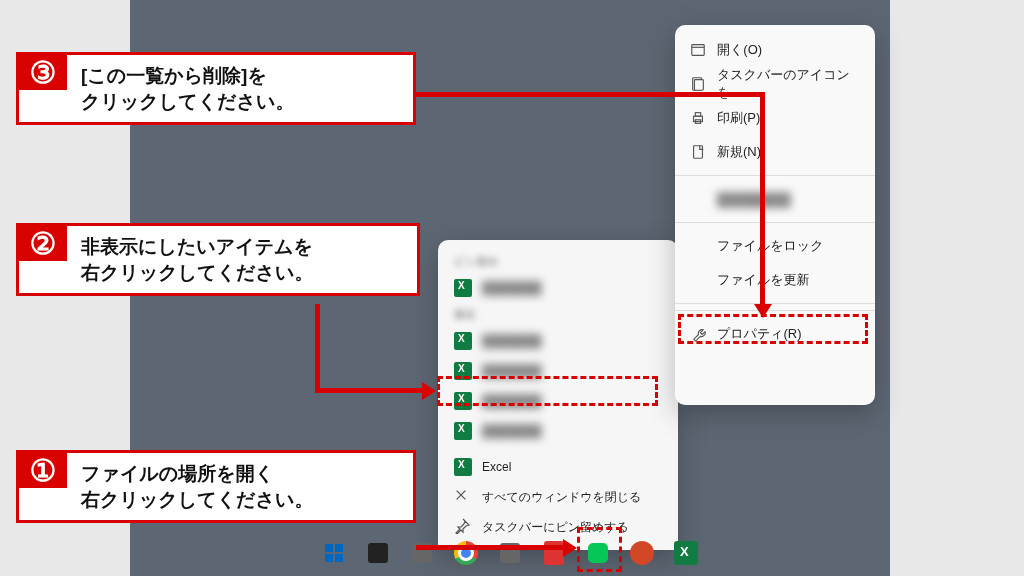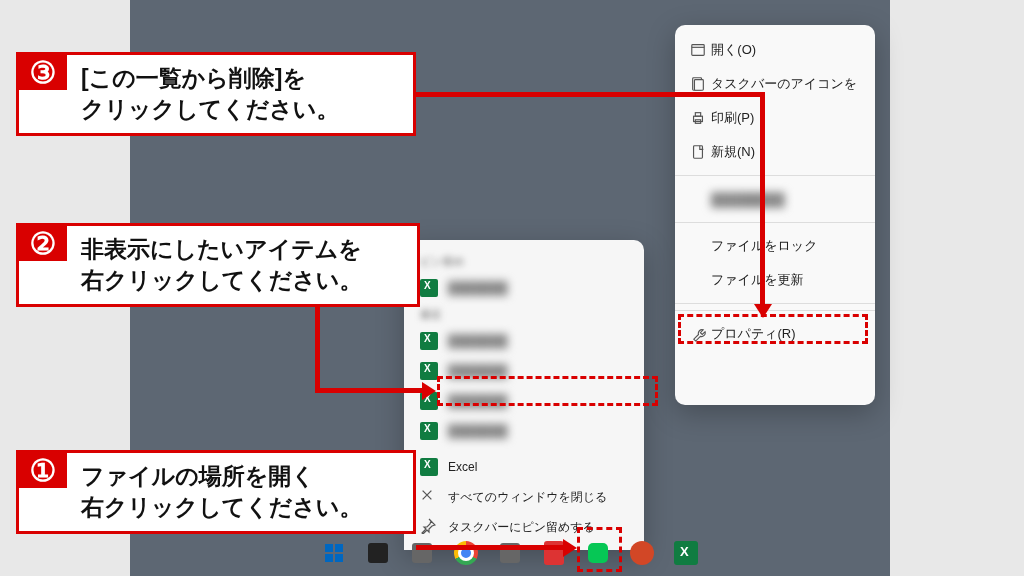--- a/index.html
+++ b/index.html
@@ -12,21 +12,21 @@
   }
   .desktop {
     position: absolute;
     left: 130px; top: 0; width: 760px; height: 576px;
     background: #5d6773;
   }
 
   
   .jumplist {
     position: absolute;
-    left: 404px; top: 240px; width: 240px; height: 310px;
+    left: 438px; top: 240px; width: 240px; height: 310px;
     background: #f6f6f6;
     border-radius: 10px 10px 0 0;
     box-shadow: 0 8px 28px rgba(0,0,0,.25);
     padding: 10px 0;
     font-size: 12px;
     color: #333;
   }
   .jumplist .section-title {
     padding: 4px 16px;
     font-size: 11px;
@@ -49,21 +49,21 @@
     background: #f9f9f9;
     border-radius: 10px;
     box-shadow: 0 8px 28px rgba(0,0,0,.25);
     font-size: 13px;
     color: #222;
     padding: 8px 0;
   }
   .ctxmenu .row {
     display: flex; align-items: center;
     padding: 0 14px; height: 34px;
-    gap: 4px;
+    gap: 10px;
   }
   .ctxmenu .row .icon { width: 18px; height: 18px; flex: 0 0 18px; display:flex; align-items:center; justify-content:center; }
   .ctxmenu .sep { height: 1px; background: #ddd; margin: 6px 0; }
   .ctxmenu .row.blur .label { filter: blur(4px); color: #888; }
 
   
   .taskbar-area {
     position: absolute; left: 130px; bottom: 6px; width: 760px;
     display: flex; justify-content: center; gap: 10px;
   }
@@ -95,21 +95,21 @@
   }
   .callout .num {
     width: 48px; height: 100%;
     background: #d90000; color: #fff;
     display: flex; align-items: center; justify-content: center;
     font-size: 30px; font-weight: 700;
     align-self: stretch;
   }
   .callout .text {
     padding: 8px 14px;
-    font-size: 23px; font-weight: 700; color: #111;
+    font-size: 19px; font-weight: 700; color: #111;
     line-height: 1.35;
     white-space: pre-line;
   }
 
   
   .dashed {
     position: absolute;
     border: 3px dashed #d90000;
     z-index: 40;
   }

